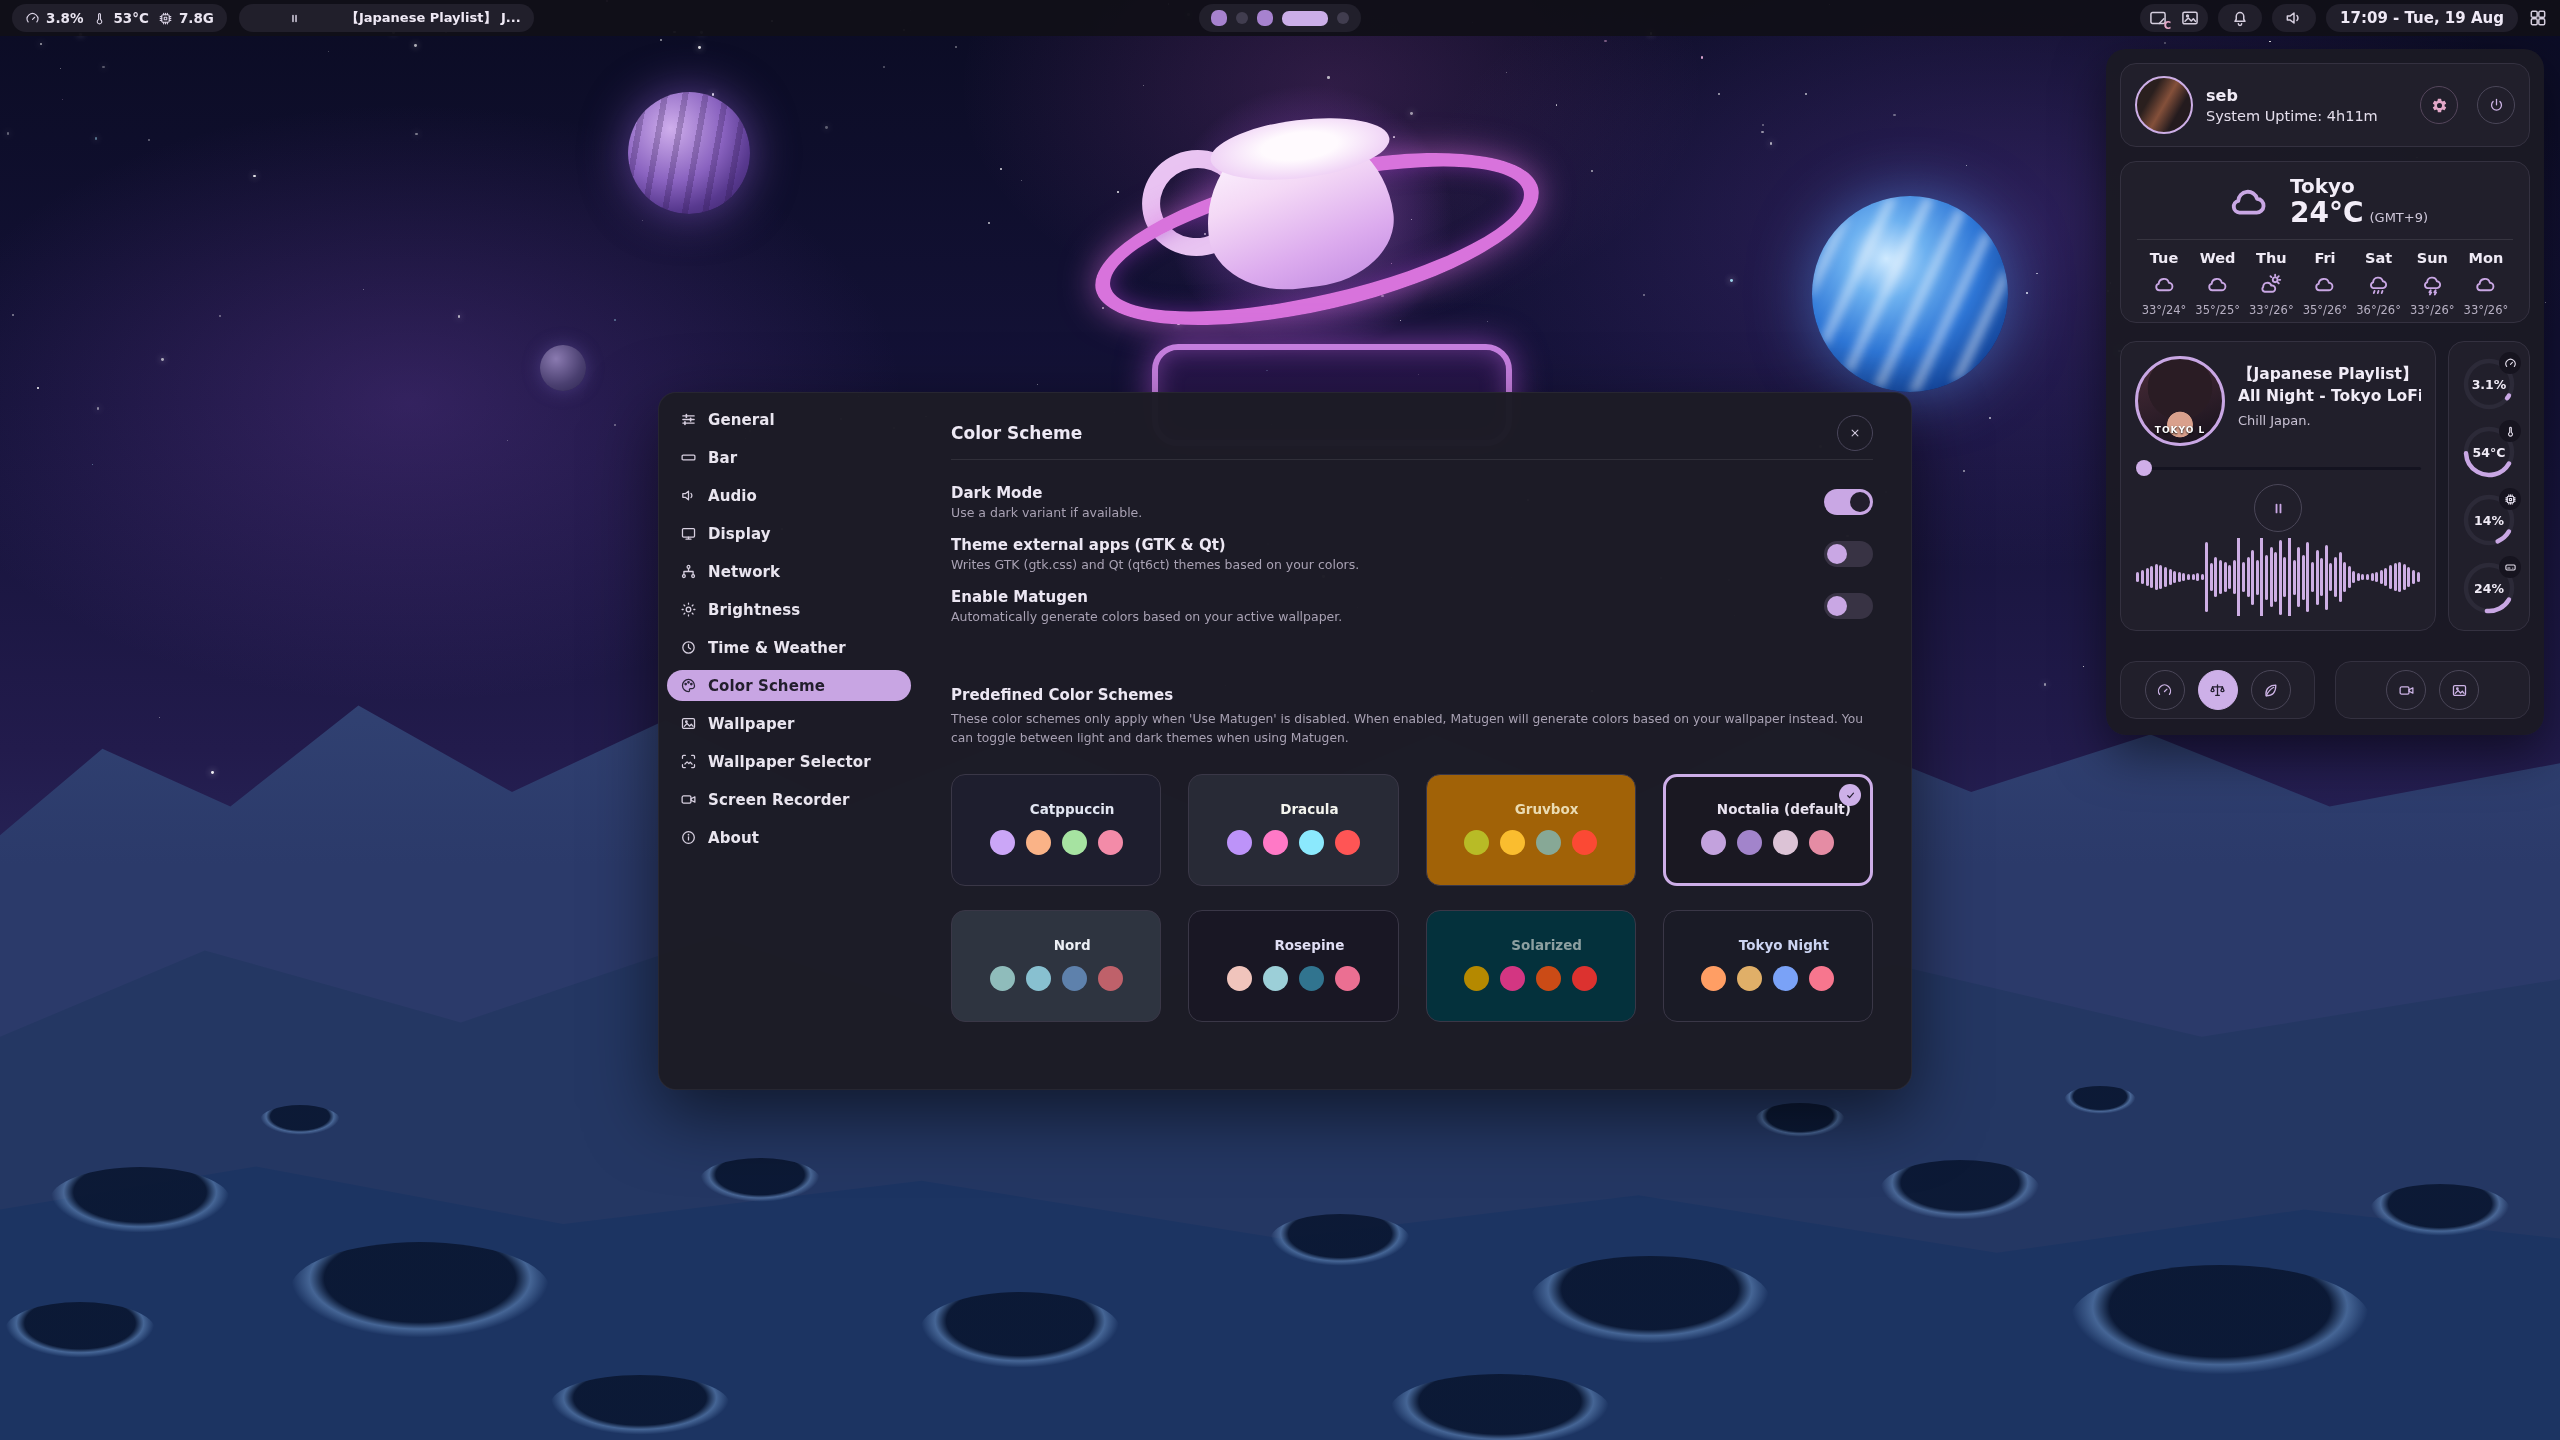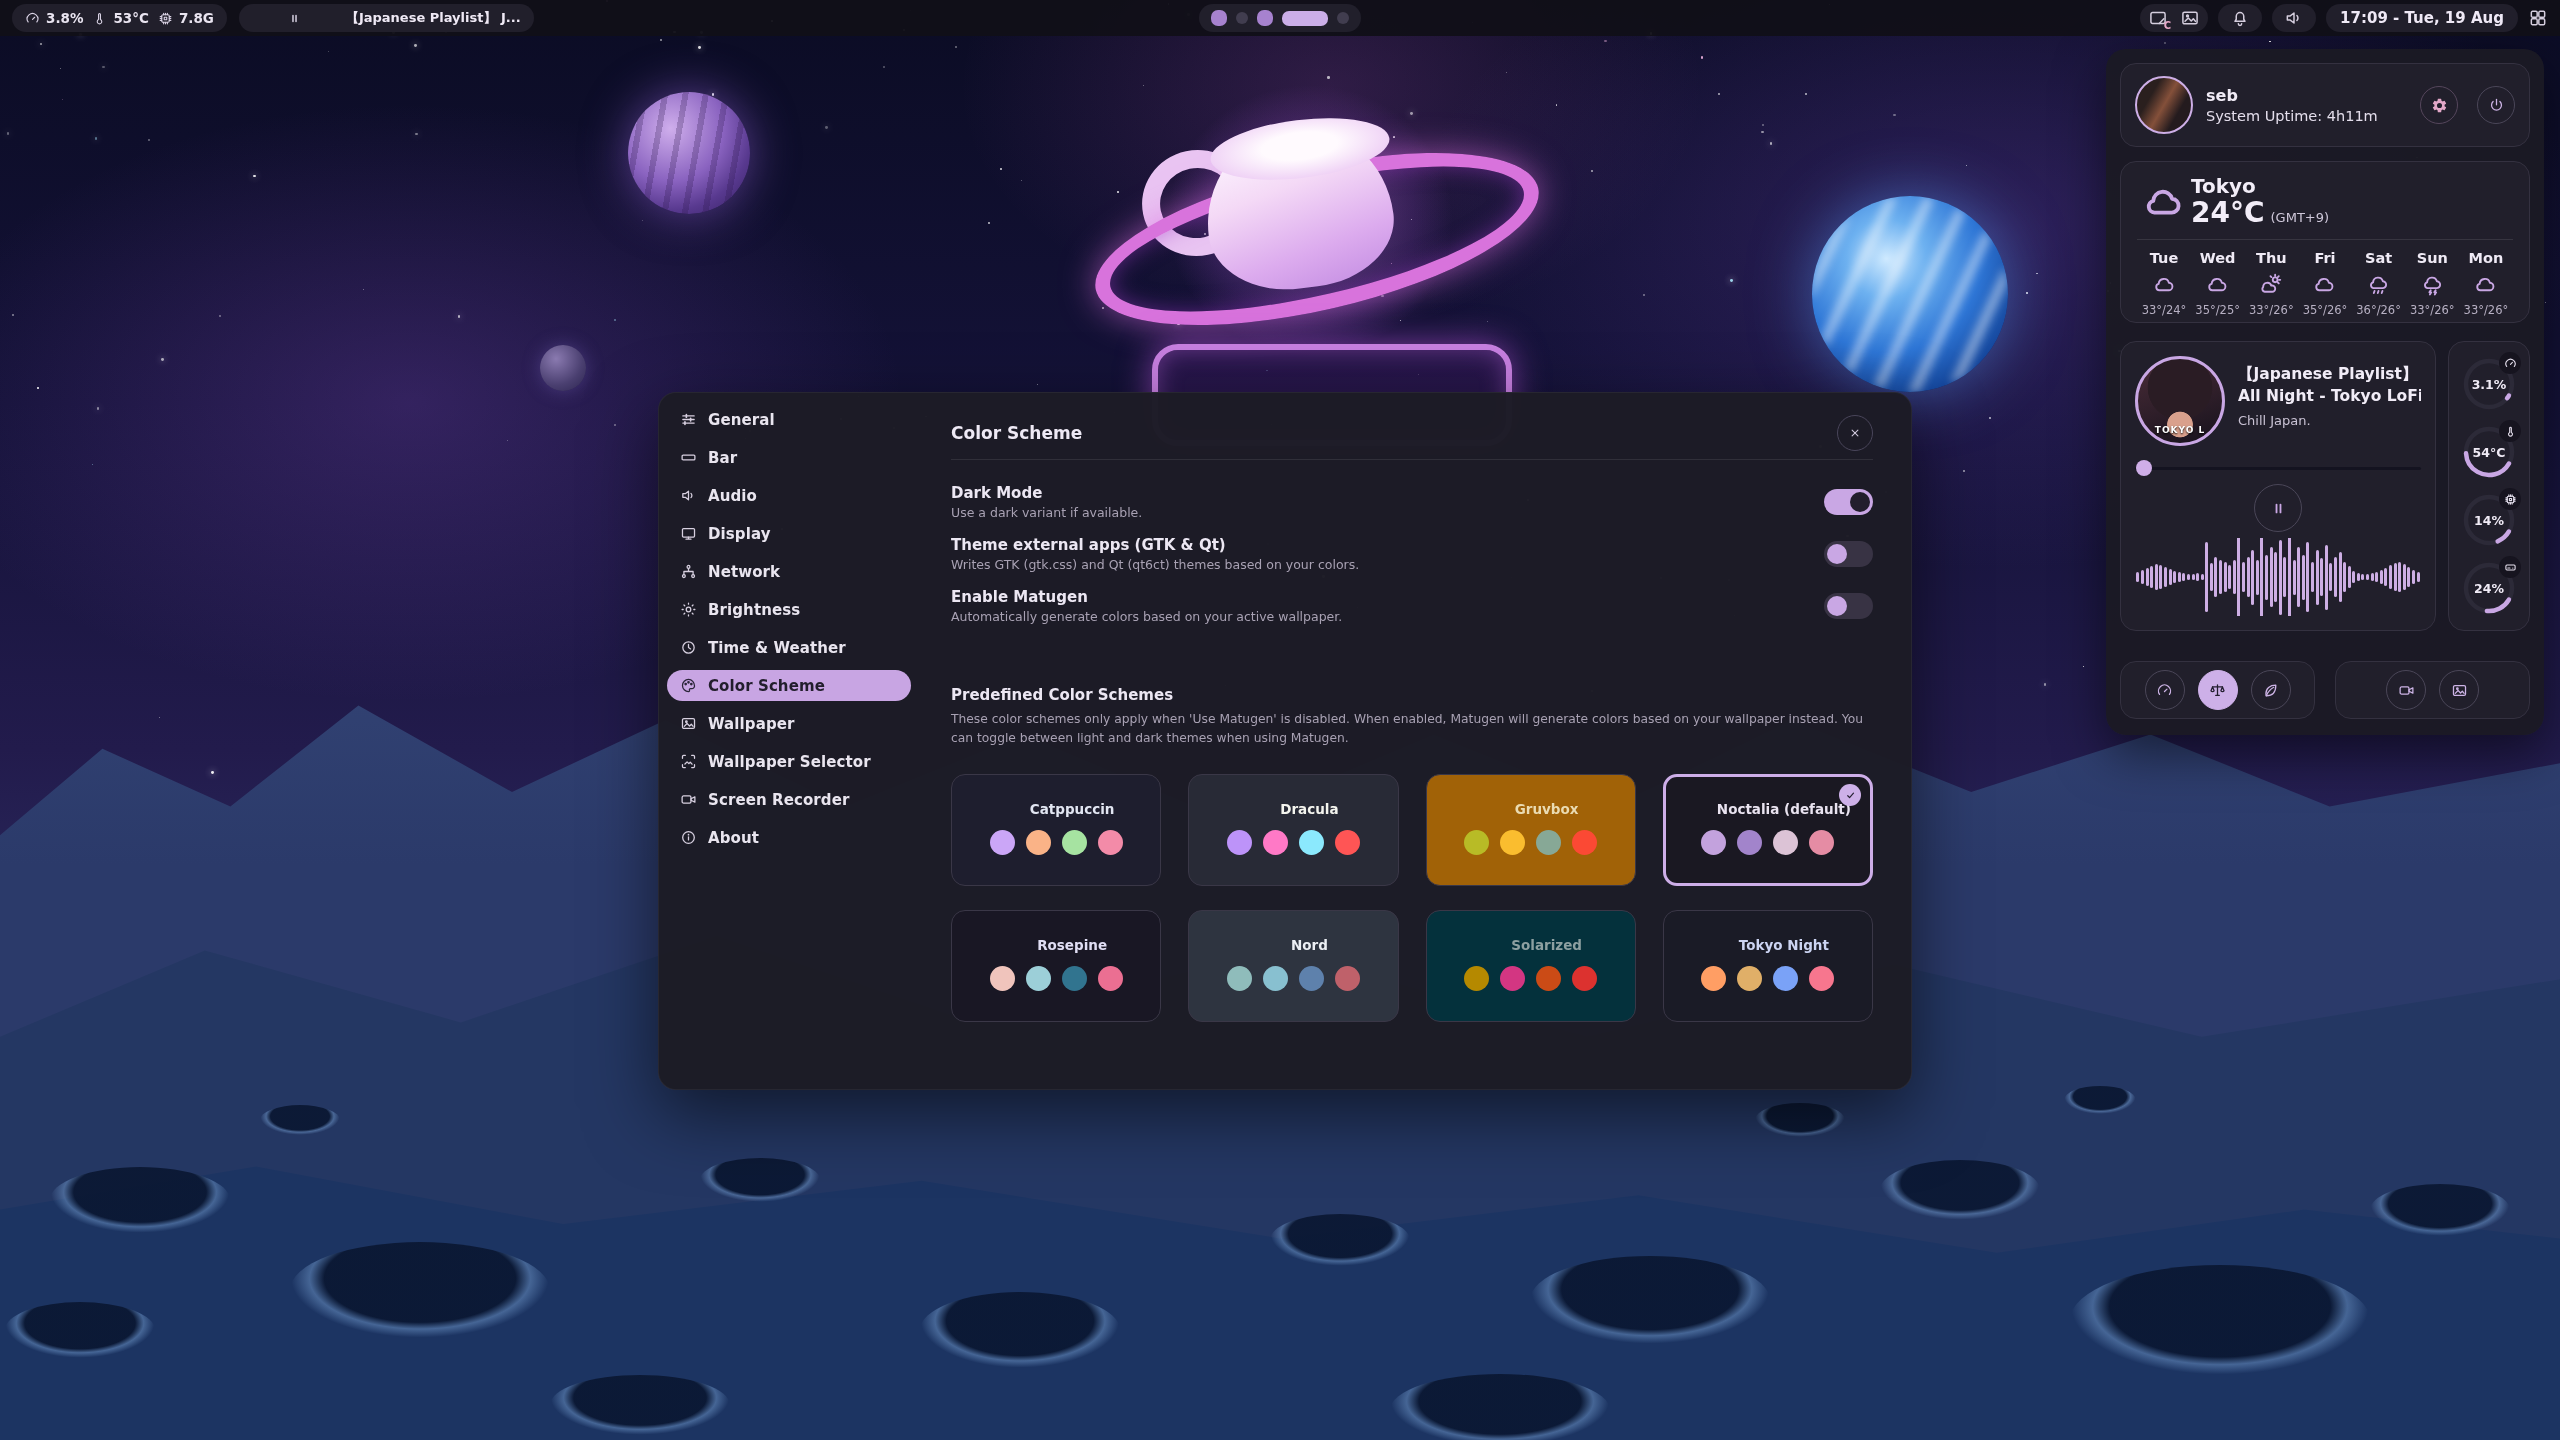--- a/index.html
+++ b/index.html
@@ -128,21 +128,21 @@
   .avatar{width:54px;height:54px;border-radius:50%;border:2.5px solid #cdaee6;flex-shrink:0;
     background:linear-gradient(120deg,#2a1f1e 28%,#84503a 50%,#241b1e 72%);}
   .user-texts{flex:1;min-width:0;}
   .user-name{font-size:16px;font-weight:bold;color:#f0ebf6;}
   .user-uptime{font-size:14.5px;color:#e4deec;margin-top:3px;}
   .circle-btn{width:36px;height:36px;border-radius:50%;border:1px solid #4a4658;display:flex;align-items:center;justify-content:center;cursor:pointer;flex-shrink:0;}
   .circle-btn .ic{width:17px;height:17px;}
   .gear-btn{color:#e3a8c8;border-color:#55465c;margin-right:6px;}
   .power-btn{color:#cdb4e6;}
   .weather-card{height:162px;margin-top:14px;padding:13px 16px;}
-  .weather-top{display:flex;align-items:center;}
+  .weather-top{display:flex;align-items:center;gap:14px;justify-content:center;}
   .weather-cloud{width:54px;height:46px;color:#c9a7e4;}
   .weather-cloud .ic{width:100%;height:100%;stroke-width:2;}
   .weather-city{font-size:20px;font-weight:bold;color:#f2edf8;line-height:1.15;}
   .weather-temp{font-size:28px;font-weight:bold;color:#f2edf8;line-height:1.1;}
   .weather-tz{font-size:13px;font-weight:normal;color:#cfc8da;margin-left:6px;}
   .weather-div{height:1px;background:rgba(255,255,255,.10);margin-top:10px;}
   .forecast{display:flex;justify-content:space-between;margin-top:10px;padding:0 2px;}
   .fc-col{display:flex;flex-direction:column;align-items:center;gap:6px;width:50px;}
   .fc-day{font-size:14.5px;font-weight:bold;color:#efeaf5;}
   .fc-ico{width:25px;height:25px;color:#c9a7e4;}
@@ -784,38 +784,38 @@
             </svg>
           </div>
         <div class="sc-title" style="color: rgb(233, 227, 240);">Noctalia (default)</div>
         <div class="sc-dots">
             <span class="sc-dot" style="background: rgb(195, 162, 221);"></span>
             <span class="sc-dot" style="background: rgb(162, 132, 203);"></span>
             <span class="sc-dot" style="background: rgb(220, 195, 214);"></span>
             <span class="sc-dot" style="background: rgb(229, 140, 164);"></span>
           </div>
       </div>
+      <div class="scheme-card" style="background: rgb(46, 52, 64);">
+
+        <div class="sc-title" style="color: rgb(236, 239, 244);">Nord</div>
+        <div class="sc-dots">
+            <span class="sc-dot" style="background: rgb(143, 188, 187);"></span>
+            <span class="sc-dot" style="background: rgb(136, 192, 208);"></span>
+            <span class="sc-dot" style="background: rgb(94, 129, 172);"></span>
+            <span class="sc-dot" style="background: rgb(191, 97, 106);"></span>
+          </div>
+      </div>
       <div class="scheme-card" style="background: rgb(25, 23, 36);">
 
         <div class="sc-title" style="color: rgb(224, 222, 244);">Rosepine</div>
         <div class="sc-dots">
             <span class="sc-dot" style="background: rgb(240, 196, 188);"></span>
             <span class="sc-dot" style="background: rgb(156, 207, 216);"></span>
             <span class="sc-dot" style="background: rgb(49, 116, 143);"></span>
             <span class="sc-dot" style="background: rgb(235, 111, 146);"></span>
-          </div>
-      </div>
-      <div class="scheme-card" style="background: rgb(46, 52, 64);">
-
-        <div class="sc-title" style="color: rgb(236, 239, 244);">Nord</div>
-        <div class="sc-dots">
-            <span class="sc-dot" style="background: rgb(143, 188, 187);"></span>
-            <span class="sc-dot" style="background: rgb(136, 192, 208);"></span>
-            <span class="sc-dot" style="background: rgb(94, 129, 172);"></span>
-            <span class="sc-dot" style="background: rgb(191, 97, 106);"></span>
           </div>
       </div>
       <div class="scheme-card" style="background: rgb(4, 49, 60);">
 
         <div class="sc-title" style="color: rgb(141, 160, 161);">Solarized</div>
         <div class="sc-dots">
             <span class="sc-dot" style="background: rgb(181, 137, 0);"></span>
             <span class="sc-dot" style="background: rgb(211, 54, 130);"></span>
             <span class="sc-dot" style="background: rgb(203, 75, 22);"></span>
             <span class="sc-dot" style="background: rgb(220, 50, 47);"></span>

